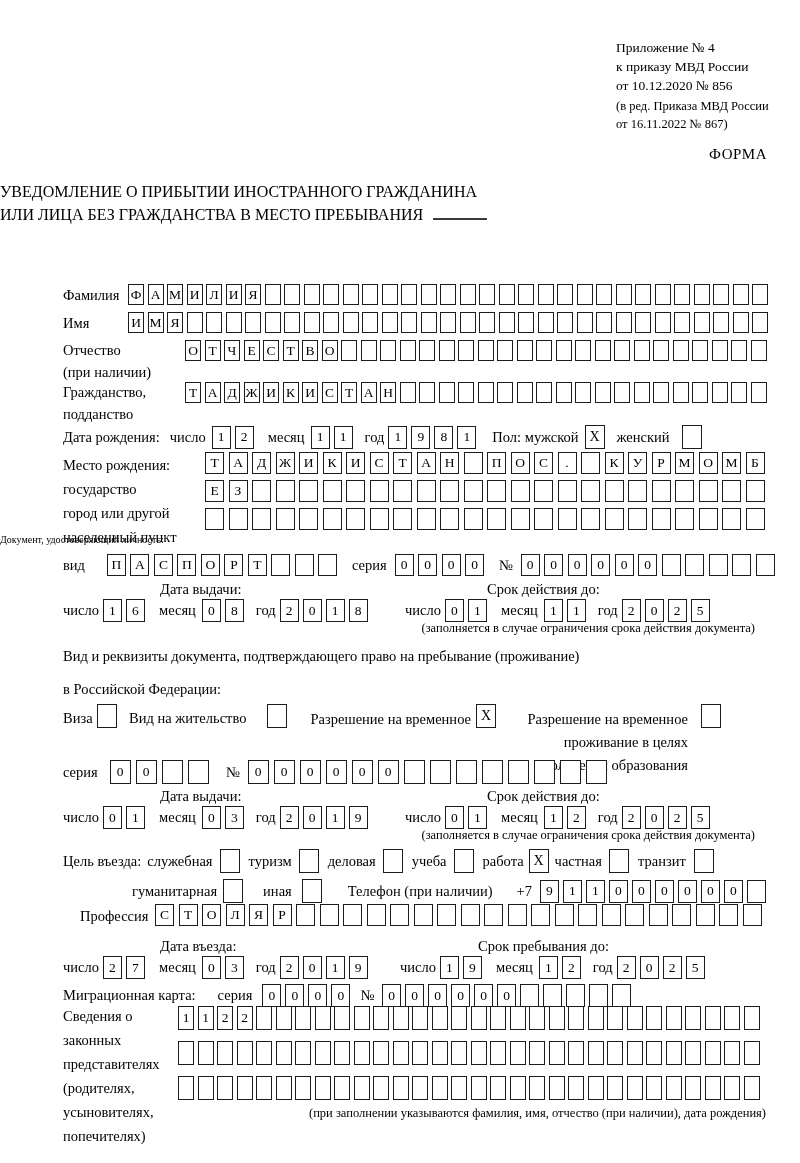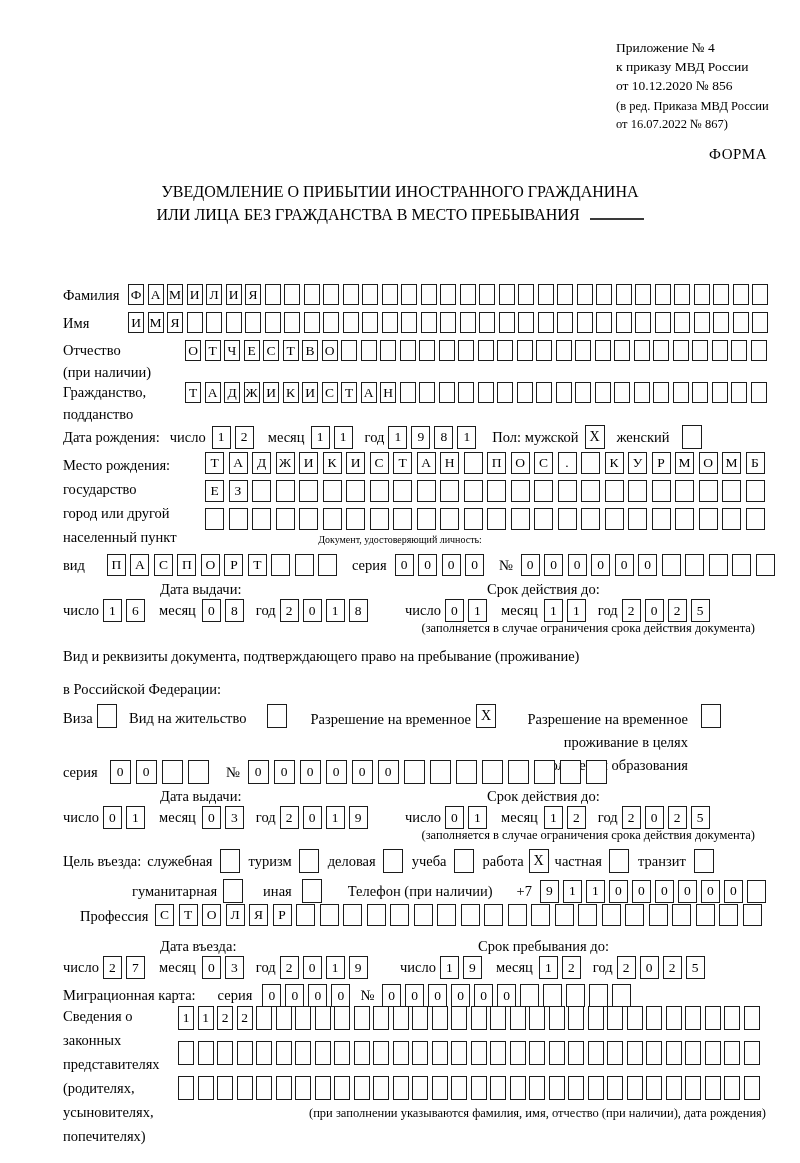--- a/index.html
+++ b/index.html
@@ -2,21 +2,21 @@
 <html><head>
 <meta charset="utf-8">
 <style>
   html,body{margin:0;padding:0;background:#fff}
   .page{position:relative;width:800px;height:1163px;background:#fff;color:#000;
         font-family:"Liberation Serif","DejaVu Serif",serif;overflow:hidden}
   .abs{position:absolute}
   .lbl{font-size:14.5px;white-space:nowrap}
   .sm{font-size:12.5px;white-space:nowrap}
   .b{font-weight:normal}
-  .ctr{width:100%;text-align:center}
+  .ctr{width:100%;}
   .row{display:flex;align-items:center}
   .cells{display:flex;align-items:center}
   .cell{display:inline-flex;align-items:center;justify-content:center;box-sizing:border-box;
         border:1.6px solid #1c1c1c;background:#fff;flex:0 0 auto;font-size:13.5px;line-height:1}
   .sz14 .cell{width:16px;height:21px;margin-right:3.5px}
   .sz17 .cell{width:19px;height:22px;margin-right:4.5px}
   .sz20 .cell{width:19px;height:23px;margin-right:4px}
   .sz22 .cell{width:21px;height:24px;margin-right:5px}
   .szg  .cell{width:16px;height:24px;margin-right:3.5px}
   .cbx .cell{width:20px;height:24px;margin-right:0;border-width:1.7px;font-size:14px}
@@ -28,21 +28,21 @@
 
 <div class="page">
 
   <div class="abs" style="left:616px;top:38px;font-size:13.5px;line-height:19px">
     <div>Приложение № 4</div>
     <div>к приказу МВД России</div>
     <div>от 10.12.2020 № 856</div>
   </div>
   <div class="abs" style="left:616px;top:97px;font-size:12.5px;line-height:18px">
     <div>(в ред. Приказа МВД России</div>
-    <div>от 16.07.2022 № 867)</div>
+    <div>от 16.11.2022 № 867)</div>
   </div>
   <div class="abs b" style="right:33px;top:146px;font-size:15px;letter-spacing:.5px">ФОРМА</div>
 
   <div class="abs ctr b" style="top:183px;font-size:16px">УВЕДОМЛЕНИЕ О ПРИБЫТИИ ИНОСТРАННОГО ГРАЖДАНИНА</div>
   <div class="abs ctr b" style="top:205px;font-size:16px"><span>ИЛИ ЛИЦА БЕЗ ГРАЖДАНСТВА В МЕСТО ПРЕБЫВАНИЯ</span><span class="uline"></span></div>
 
   <div class="abs lbl" style="left:63px;top:287px">Фамилия</div>
   <div class="abs cells sz14" style="left:128px;top:284px">
       <span class="cell">Ф</span>
       <span class="cell">А</span>

